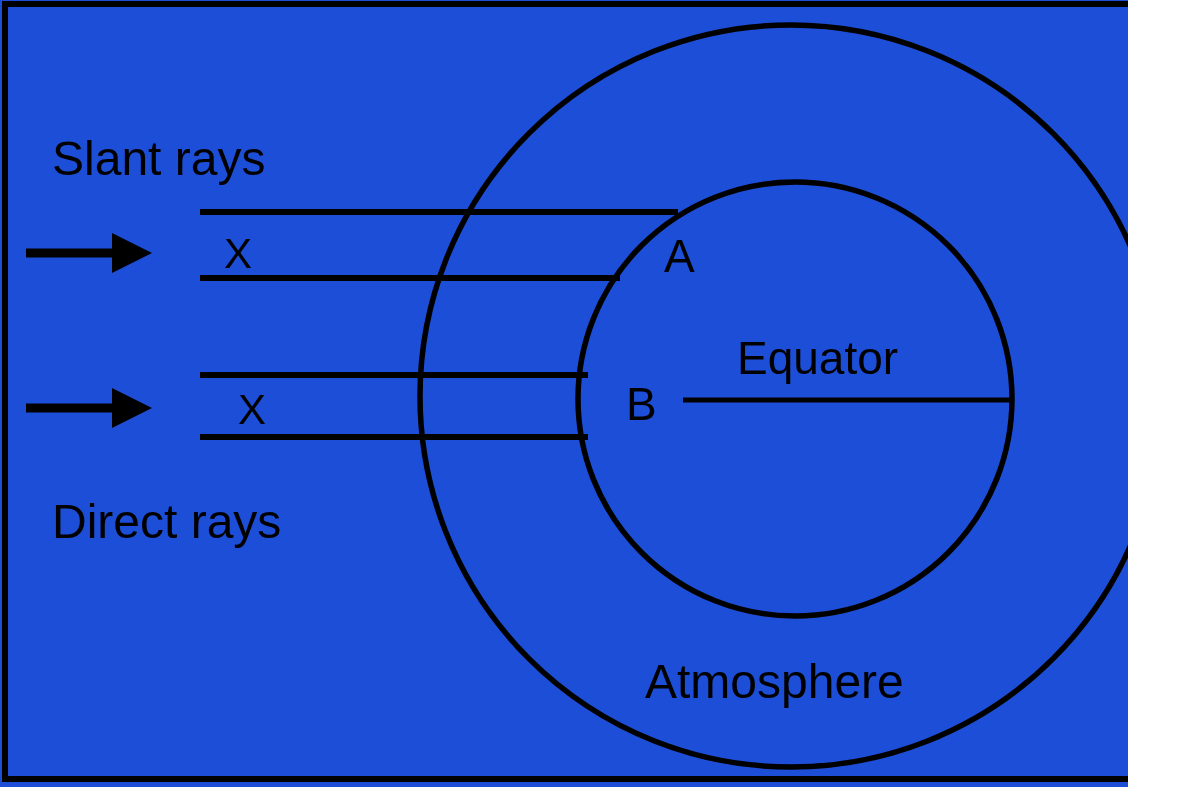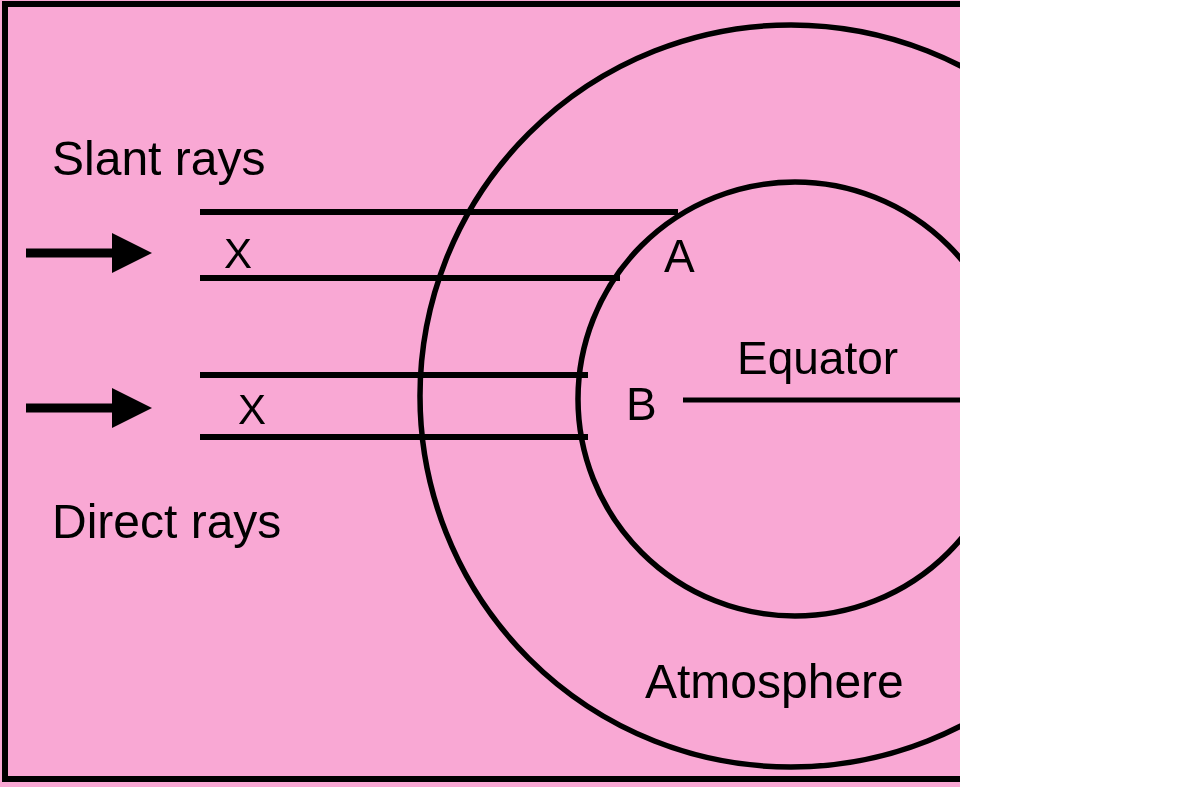--- a/index.html
+++ b/index.html
@@ -5,23 +5,23 @@
   html, body {
     margin: 0;
     padding: 0;
     background: #ffffff;
   }
   body {
     font-family: "Liberation Sans", sans-serif;
   }
   #stage {
     position: relative;
-    width: 960px;
+    width: 1128px;
     height: 787px;
-    background: #f9a8d4;
+    background: #1d4ed8;
     overflow: hidden;
   }
   #diagram-svg {
     position: absolute;
     top: 0;
     left: 0;
     width: 1200px;
     height: 787px;
     display: block;
   }

